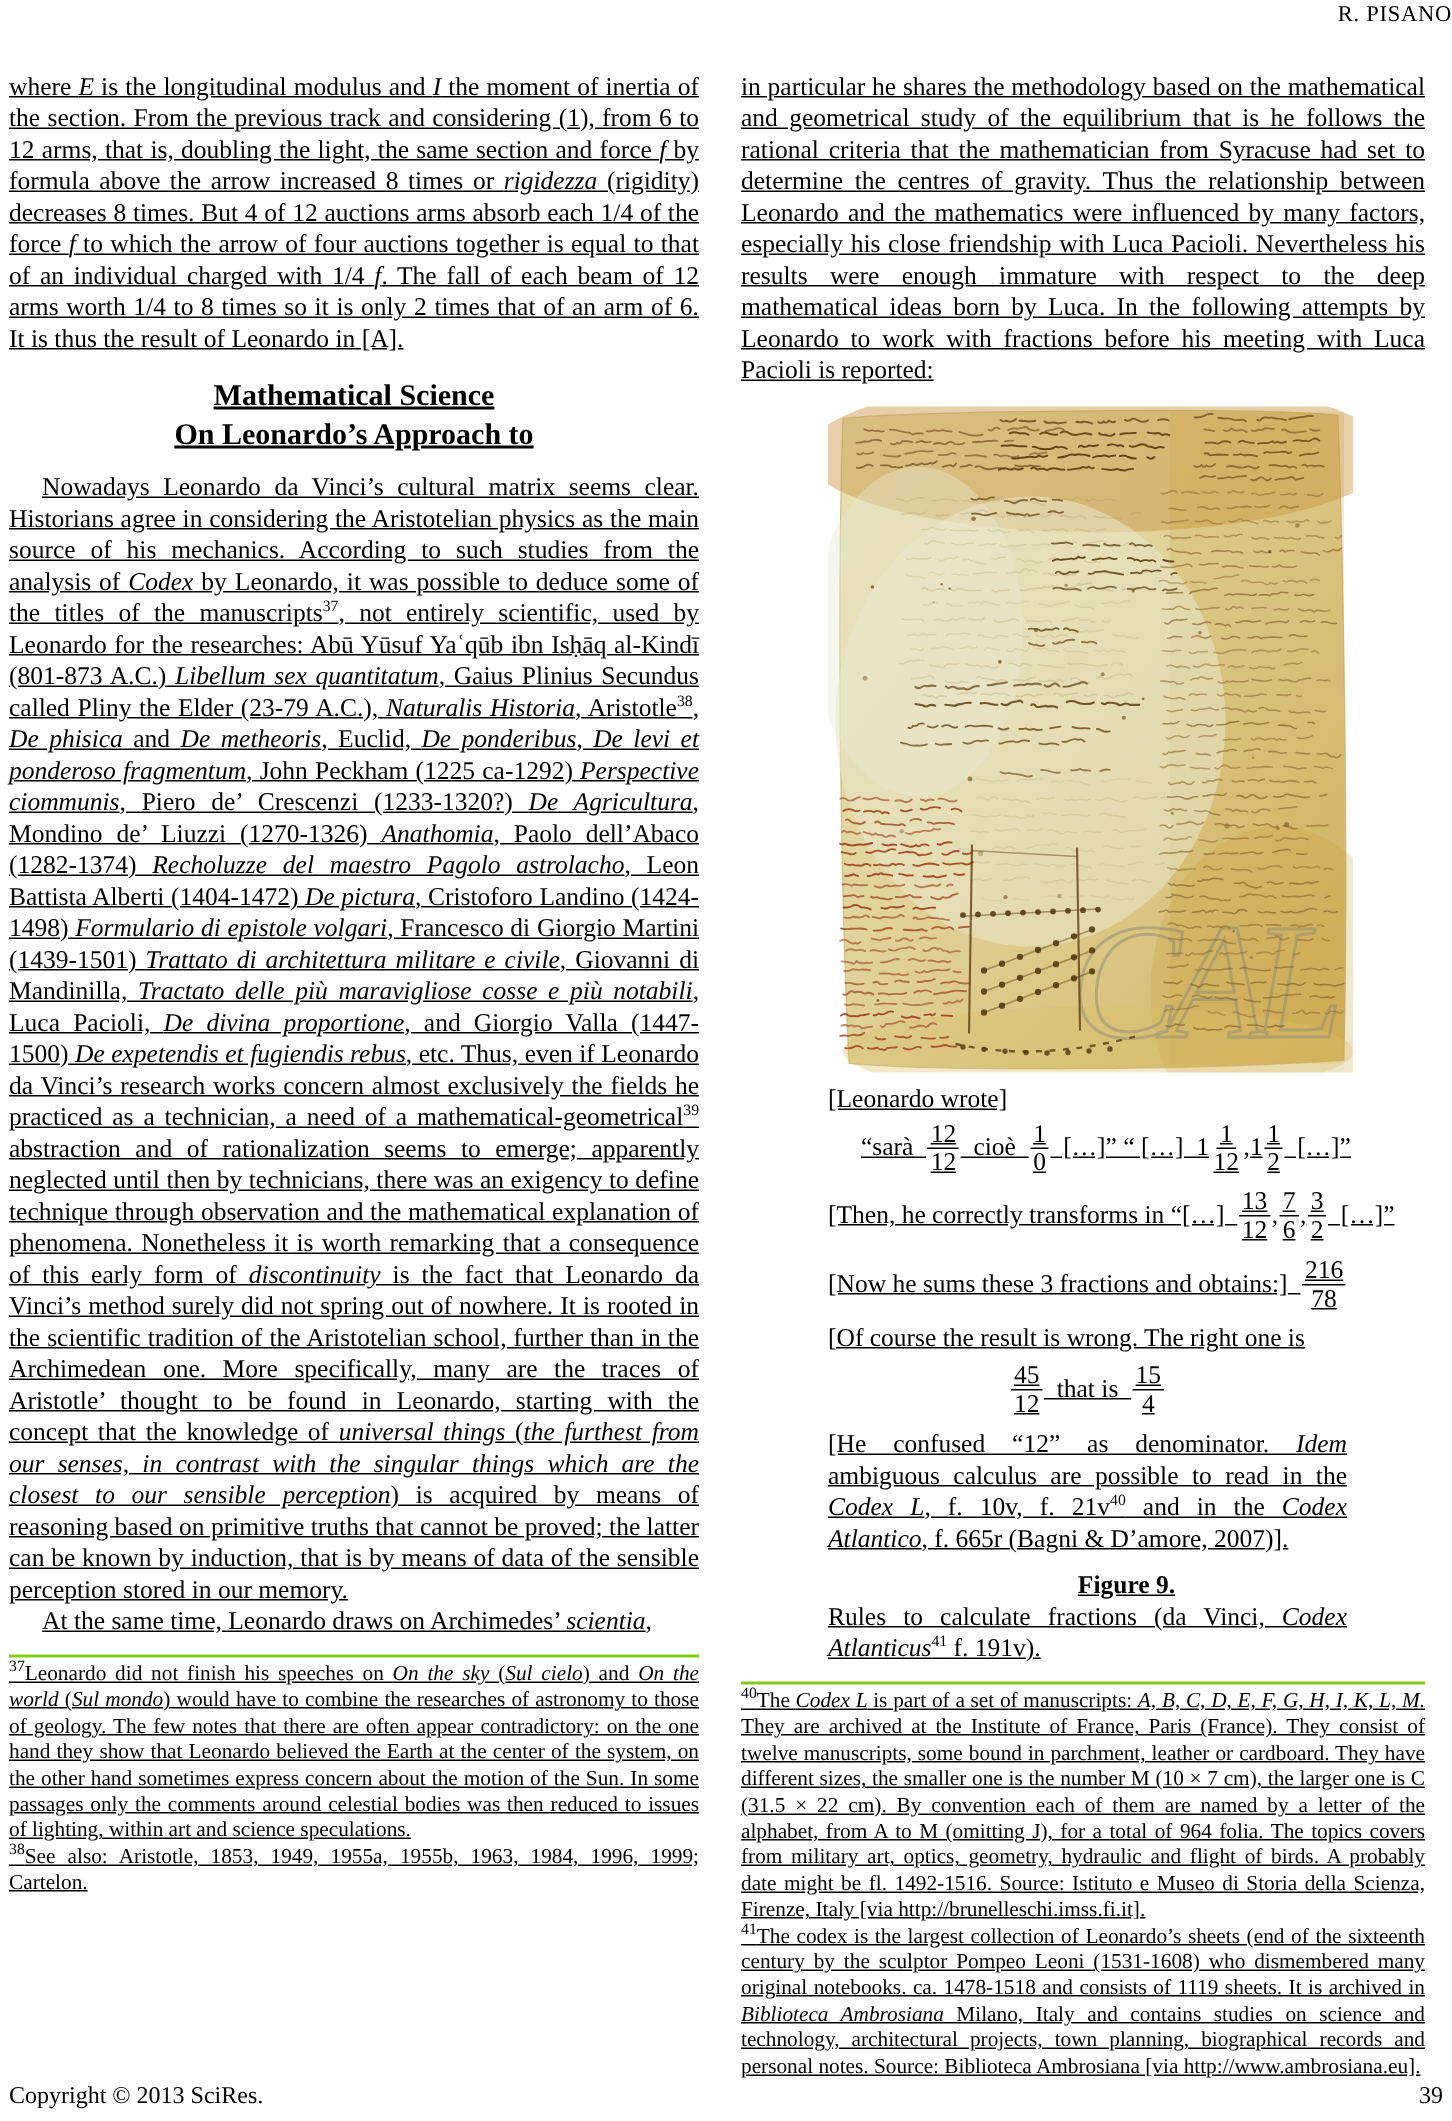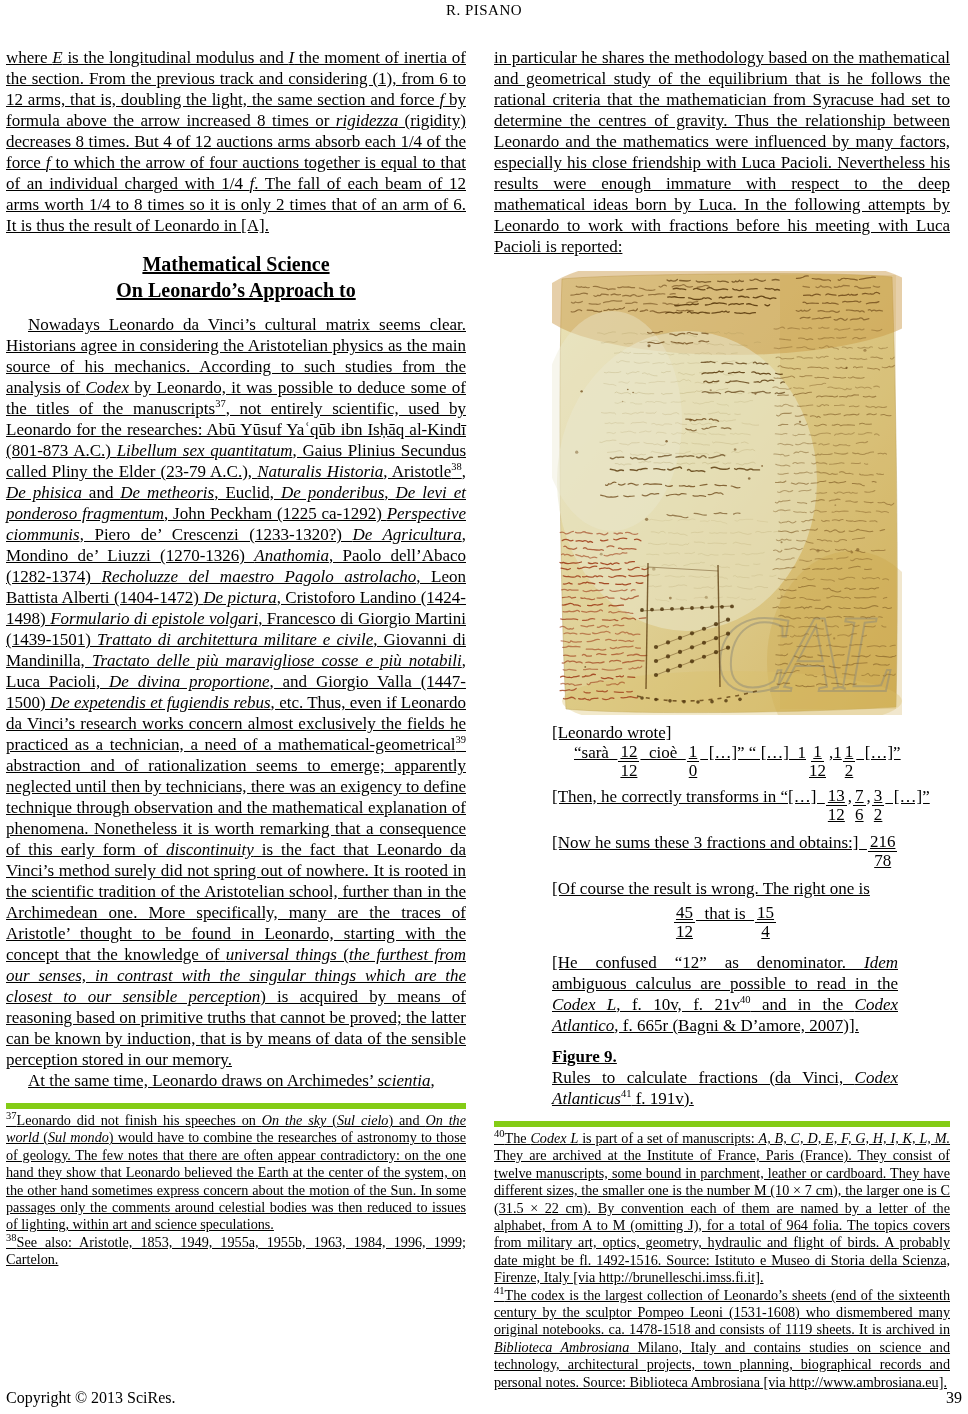--- a/index.html
+++ b/index.html
@@ -1,41 +1,41 @@
 <!DOCTYPE html>
 <html><head>
 <meta charset="utf-8">
 <style>
   html,body{margin:0;padding:0;background:#ffffff;}
   body{width:968px;height:1414px;font-family:"Liberation Serif","DejaVu Serif",serif;color:#000;}
   .page{position:relative;width:968px;height:1414px;overflow:hidden;background:#fff;}
-  .running-head{position:absolute;top:2px;left:0;right:0;text-align:center;font-size:15px;letter-spacing:.5px;}
+  .running-head{position:absolute;top:2px;left:0;right:0;text-align:right;font-size:15px;letter-spacing:.5px;}
   .cols{position:absolute;top:47px;left:6px;display:flex;gap:28px;text-decoration:underline;}
   .col-left{width:460px;}
   .col-right{width:456px;}
   p.body{font-size:17px;line-height:21px;text-align:justify;margin:0;}
   p.indent{text-indent:22px;}
   .heading{font-weight:bold;font-size:20px;line-height:26px;text-align:center;margin:15px 0 11px 0;}
   sup{font-size:10.5px;line-height:0;vertical-align:super;}
-  .fnblock{margin-top:12px;border-top:6px solid #84cc16;padding-top:3px;font-size:14.2px;line-height:17.4px;}
+  .fnblock{margin-top:12px;border-top:2px solid #84cc16;padding-top:3px;font-size:14.2px;line-height:17.4px;}
   .fn{text-align:justify;margin:0;}
   .figure-wrap{margin:14px 0 0 58px;}
   .fig-img{display:block;}
   .fig-intro{font-size:17px;line-height:21px;margin:7px 0 0 58px;}
   .mathwrap{width:346px;margin-left:58px;font-size:17px;}
-  .mathline{display:flex;align-items:flex-start;min-height:46px;}
+  .mathline{display:flex;align-items:center;min-height:46px;}
   .mathline.m-line1{margin-left:22px;min-height:44px;}
   .mathline.m-text{min-height:25px;}
   .mathline.m-center{justify-content:center;min-height:44px;}
   .mtext{white-space:pre;}
   .frac{display:inline-flex;flex-direction:column;align-items:center;line-height:18px;margin:0 1px;}
   .frac .fnum{border-bottom:1.3px solid #000;padding:0 2px;}
   .frac .fden{padding:0 2px;}
   .commentary{width:346px;margin:4px 0 0 58px;font-size:17px;line-height:21px;text-align:justify;}
-  .figlabel{font-weight:bold;font-size:17px;line-height:21px;margin:10px 0 0 58px;}
+  .figlabel{font-weight:bold;font-size:17px;line-height:21px;margin:10px 0 0 58px;text-align:center;}
   .figcaption{width:346px;margin:0 0 0 58px;font-size:17px;line-height:21px;text-align:justify;}
   .footer{position:absolute;top:1389px;left:6px;right:6px;display:flex;justify-content:space-between;font-size:16px;}
 </style>
 </head>
 <body>
 
 <div class="page">
 
   <div class="running-head">R. PISANO</div>
 

